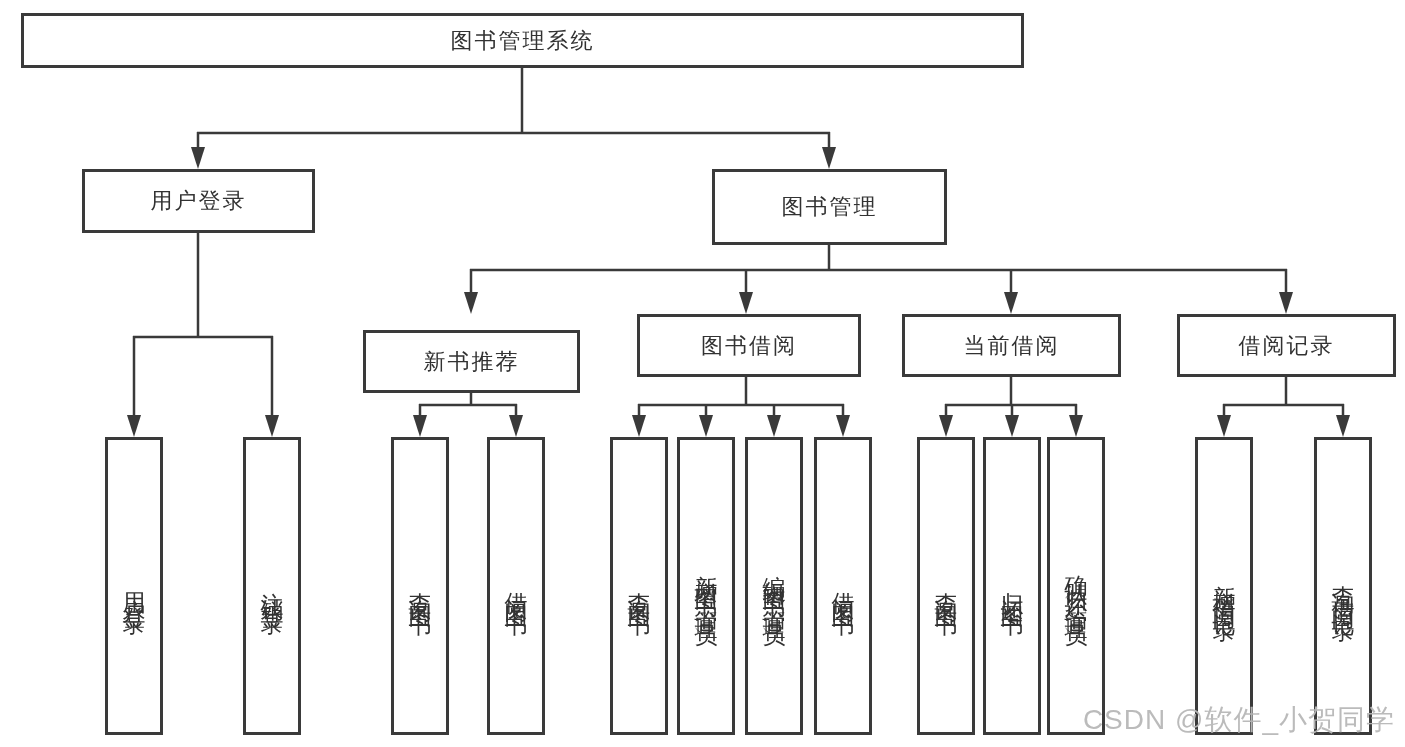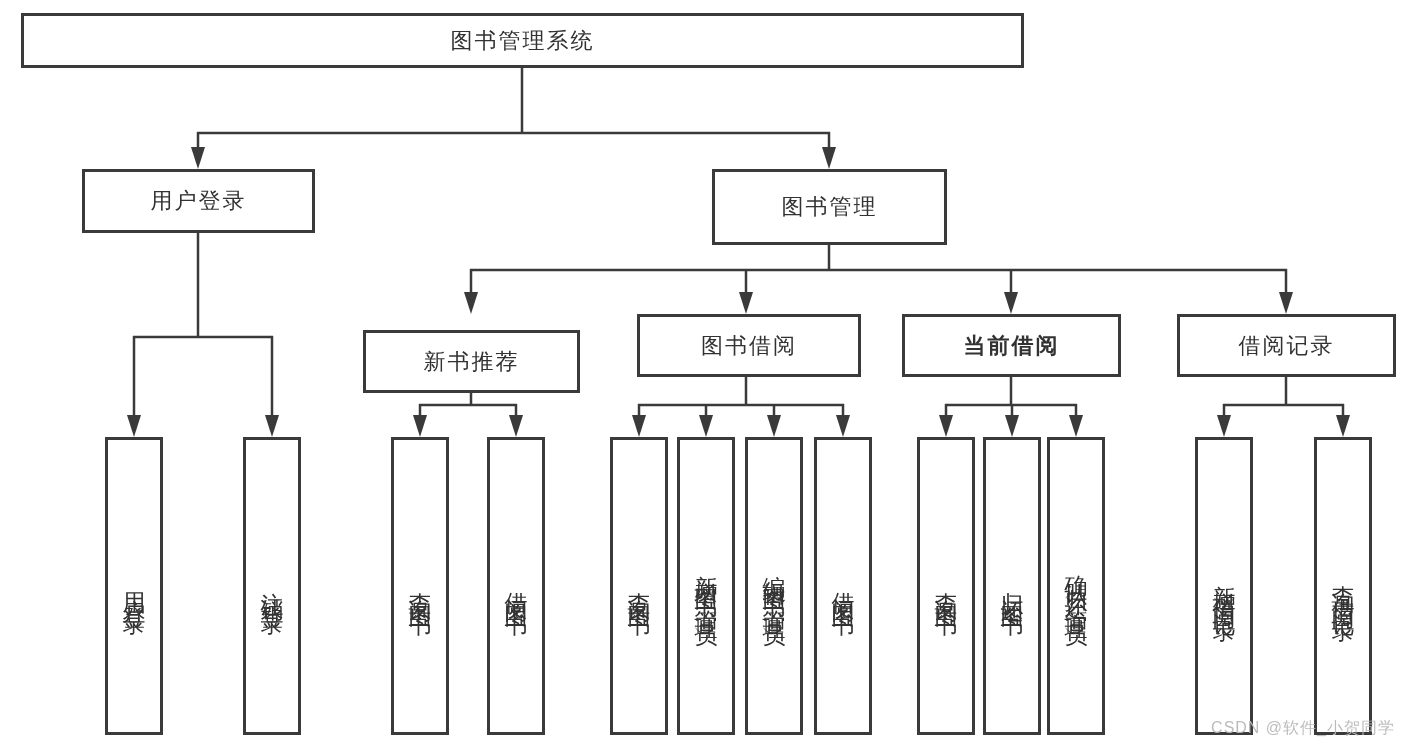--- a/index.html
+++ b/index.html
@@ -48,21 +48,21 @@
     letter-spacing: 7px;
     line-height: 1;
     padding-top: 4px;
   }
   .watermark {
     position: absolute;
     right: 10px;
     bottom: 8px;
     z-index: 3;
     color: var(--watermark-color);
-    font-size: 16px;
+    font-size: 28px;
     letter-spacing: 1px;
     opacity: 0.95;
     text-align: center;
   }
 </style>
 </head>
 <body>
 
 <div class="canvas">
 
@@ -135,21 +135,21 @@
     </g>
   </svg>
 
   <div class="node" style="left:21px; top:13px; width:1003px; height:55px;">图书管理系统</div>
 
   <div class="node" style="left:82px; top:169px; width:233px; height:64px;">用户登录</div>
   <div class="node" style="left:712px; top:169px; width:235px; height:76px;">图书管理</div>
 
   <div class="node" style="left:363px; top:330px; width:217px; height:63px;">新书推荐</div>
   <div class="node" style="left:637px; top:314px; width:224px; height:63px;">图书借阅</div>
-  <div class="node" style="left:902px; top:314px; width:219px; height:63px;font-weight:bold;">当前借阅</div>
+  <div class="node" style="left:902px; top:314px; width:219px; height:63px;">当前借阅</div>
   <div class="node" style="left:1177px; top:314px; width:219px; height:63px;">借阅记录</div>
 
   <div class="node leaf" style="left:105px; top:437px; width:58px; height:298px;">用户登录</div>
   <div class="node leaf" style="left:243px; top:437px; width:58px; height:298px;">注销登录</div>
 
   <div class="node leaf" style="left:391px; top:437px; width:58px; height:298px;">查询图书</div>
   <div class="node leaf" style="left:487px; top:437px; width:58px; height:298px;">借阅图书</div>
 
   <div class="node leaf" style="left:610px; top:437px; width:58px; height:298px;">查询图书</div>
   <div class="node leaf" style="left:677px; top:437px; width:58px; height:298px;">新增图书（管理员）</div>

